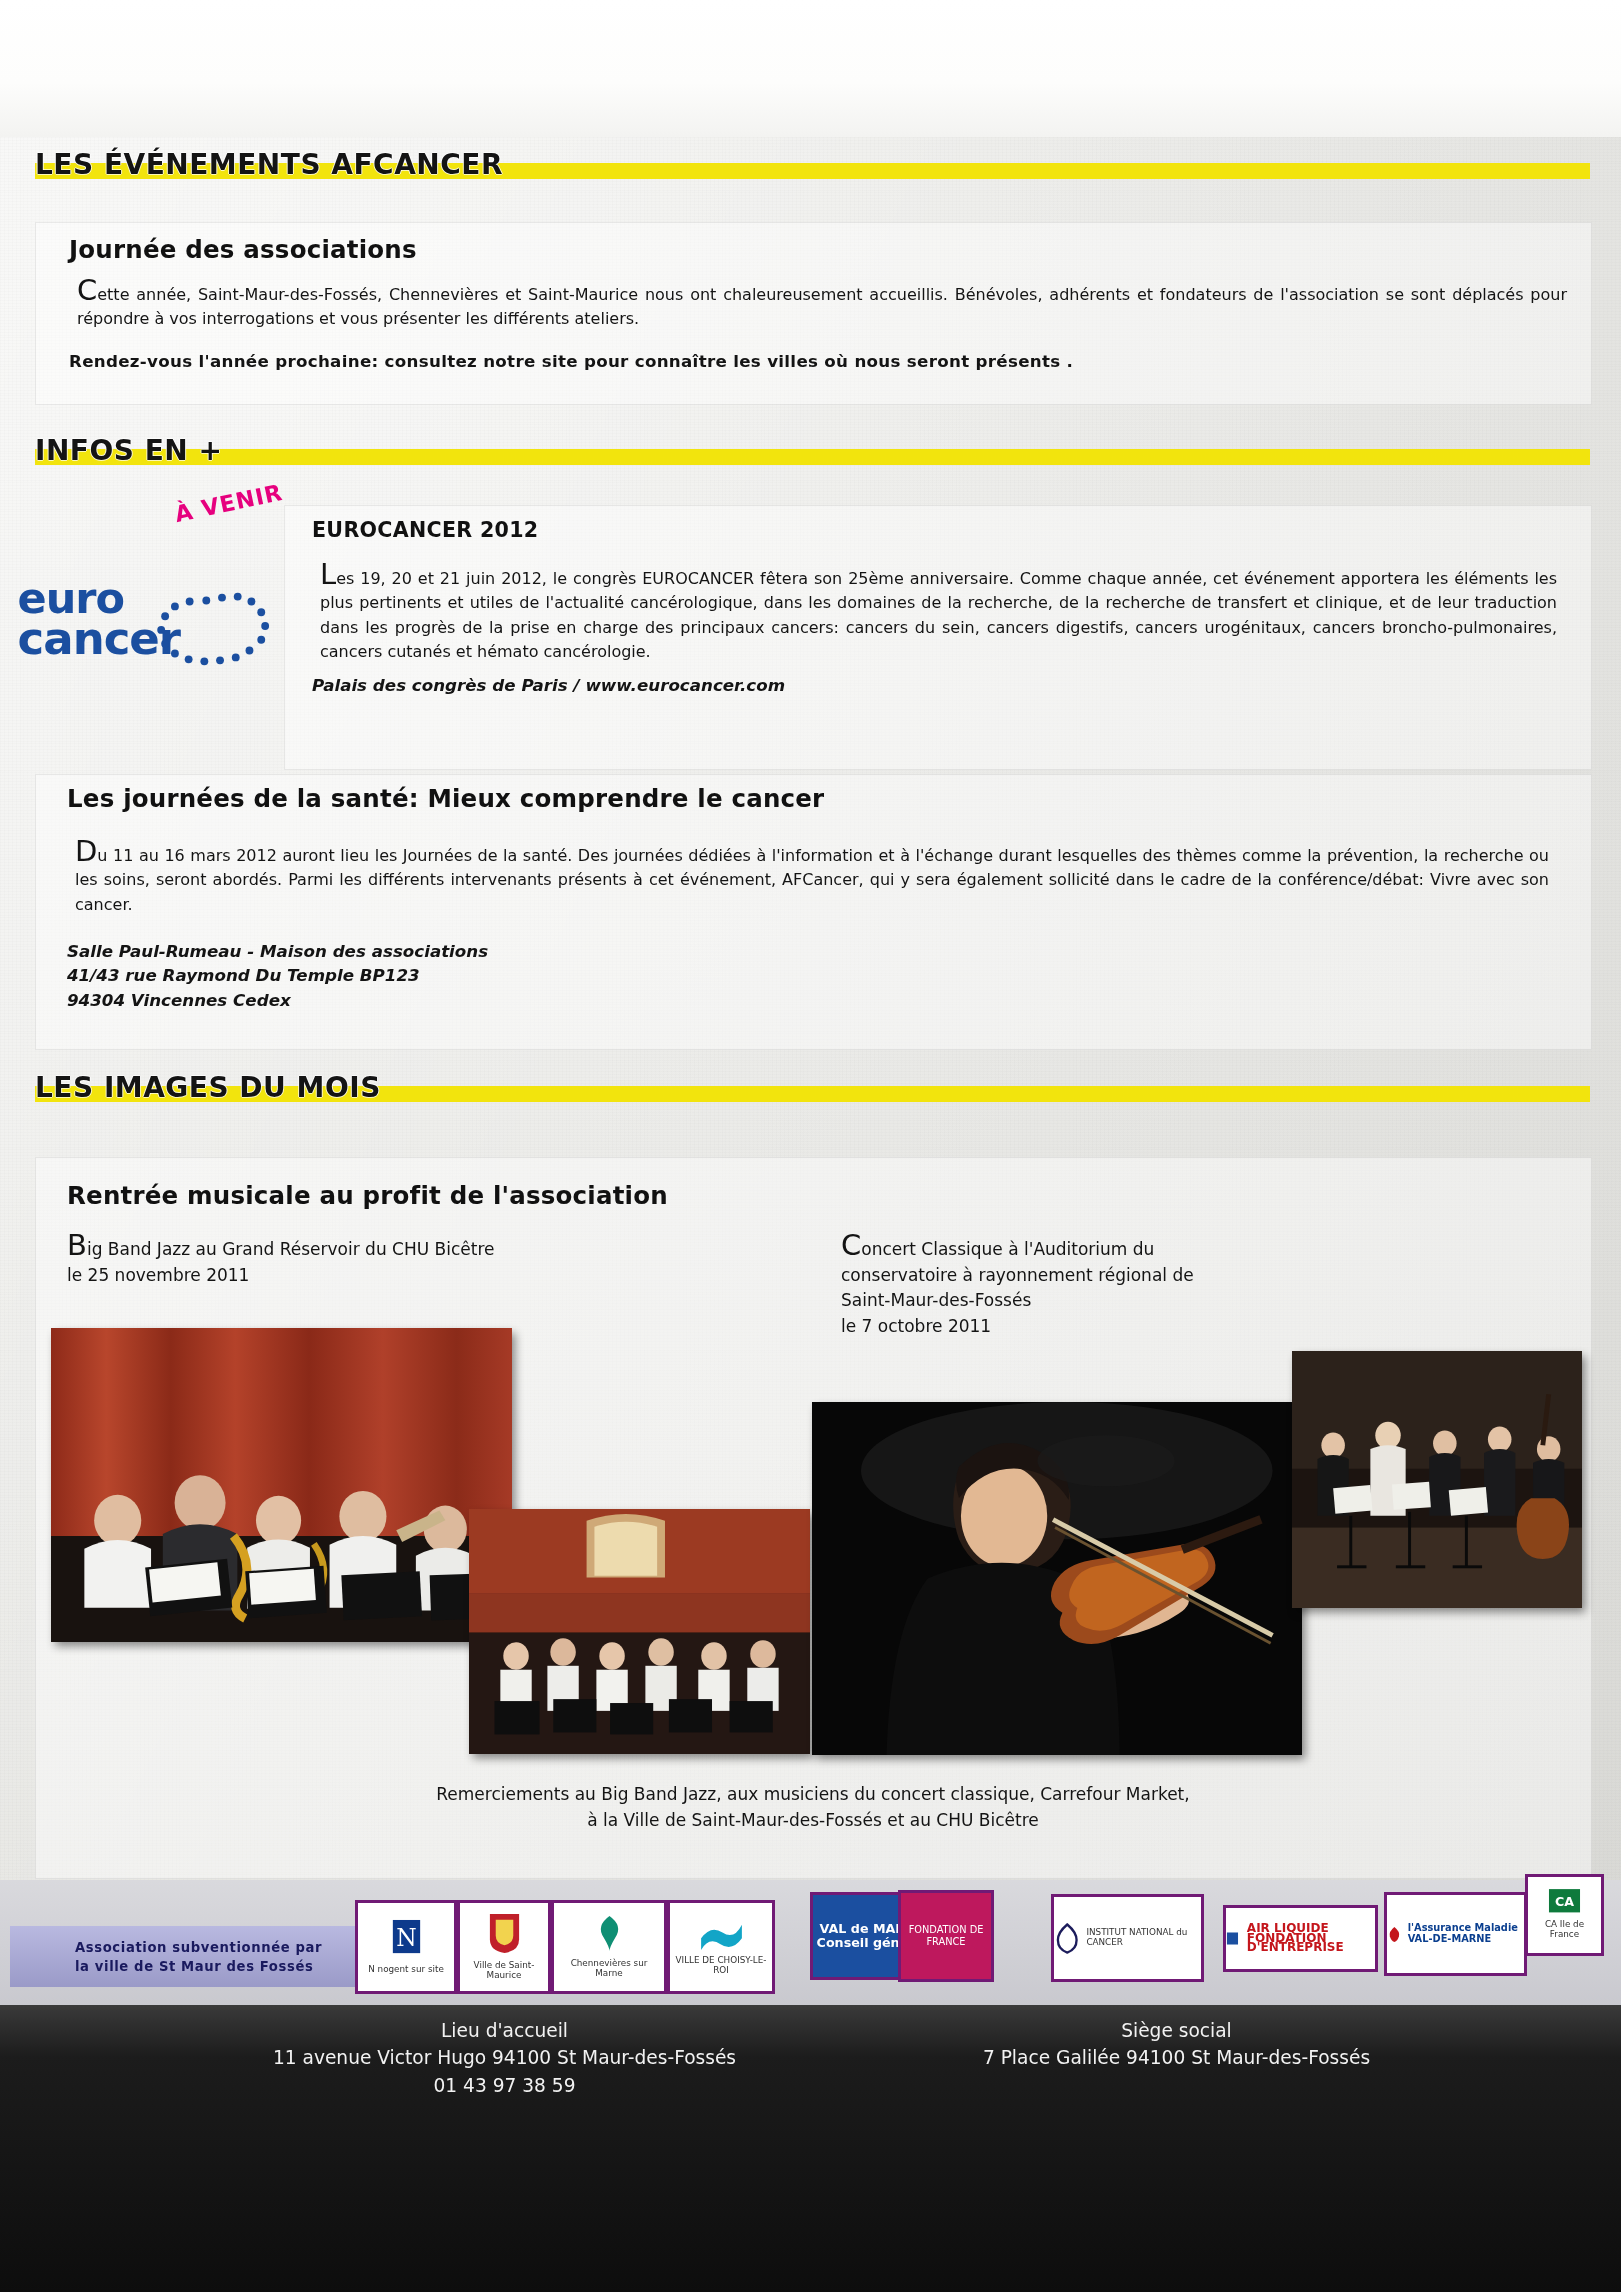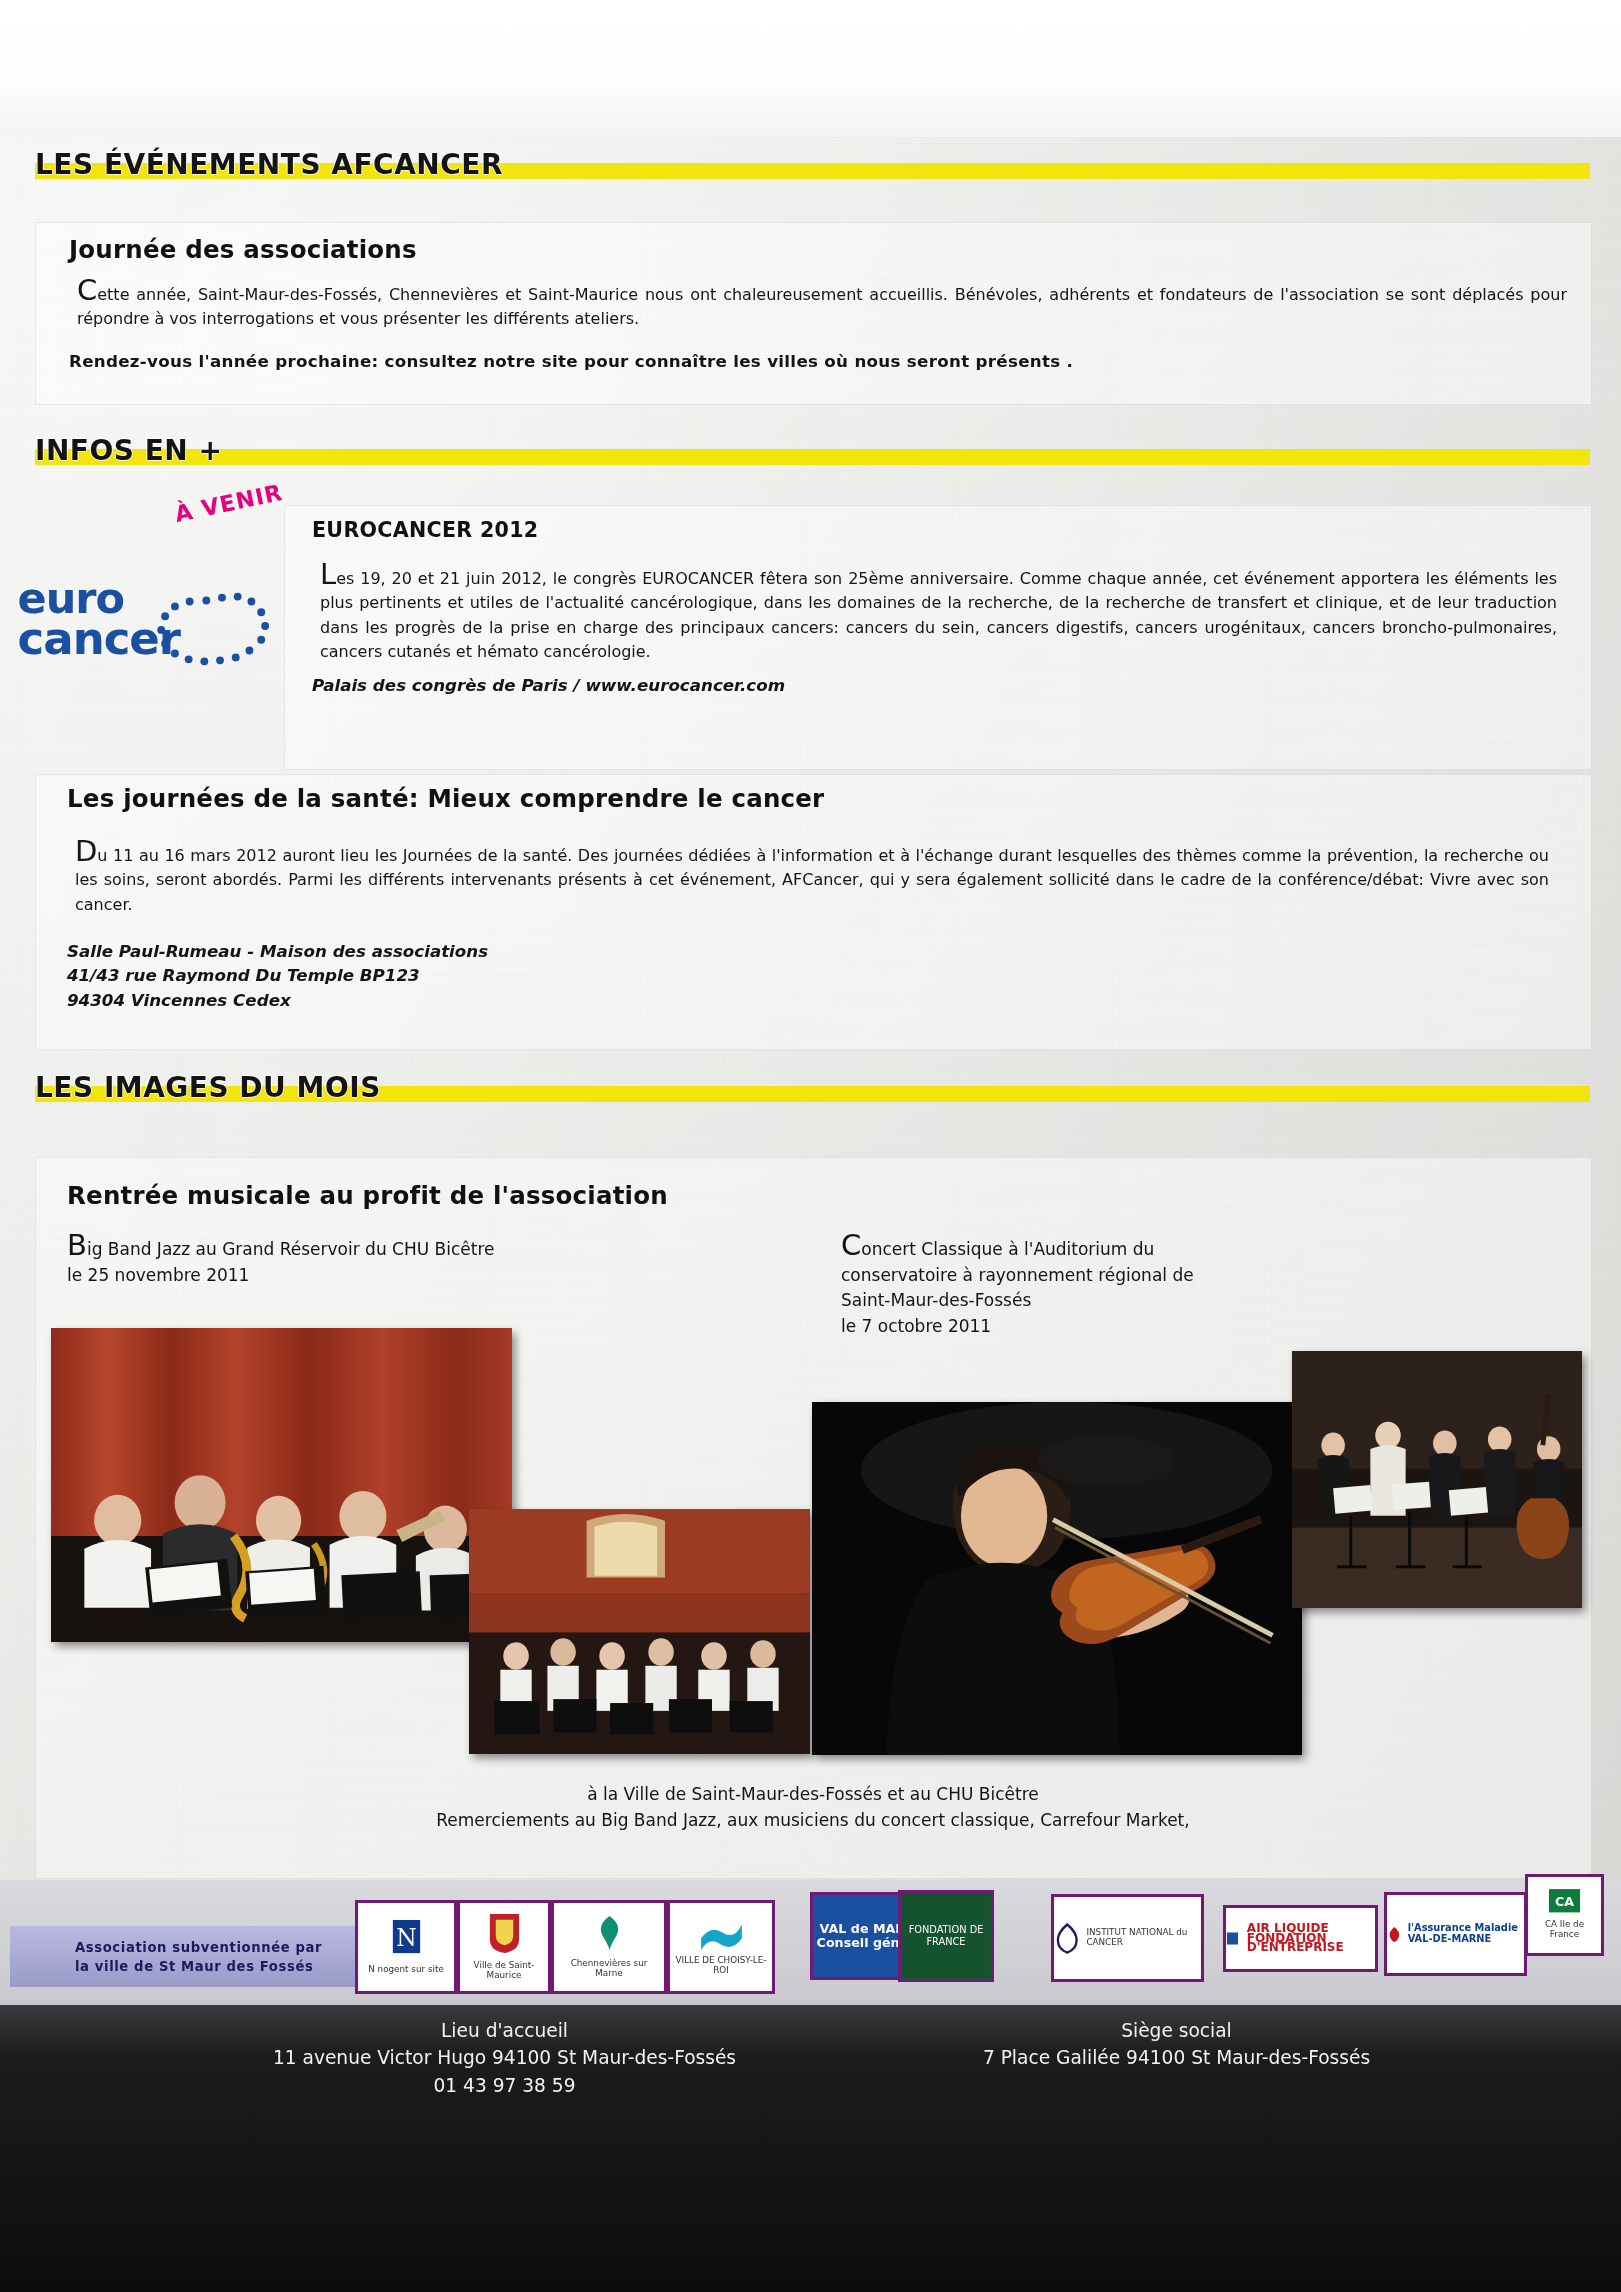--- a/index.html
+++ b/index.html
@@ -448,22 +448,22 @@
       </g>
       <g fill="#efefe9">
         <rect x="42" y="140" width="38" height="26" transform="rotate(-5 42 140)"></rect>
         <rect x="102" y="136" width="38" height="26" transform="rotate(-4 102 136)"></rect>
         <rect x="160" y="142" width="38" height="26" transform="rotate(-5 160 142)"></rect>
       </g>
     </svg>
   </div>
 
   <div style="position:absolute; left:323px; top:1782px; width:980px; text-align:center;">
+    <div class="ph-caption">Remerciements au Big Band Jazz, aux musiciens du concert classique, Carrefour Market,</div>
     <div class="ph-caption">à la Ville de Saint-Maur-des-Fossés et au CHU Bicêtre</div>
-    <div class="ph-caption">Remerciements au Big Band Jazz, aux musiciens du concert classique, Carrefour Market,</div>
   </div>
 
   <div class="sponsor-band"></div>
   <div class="sponsor-left">
     <div class="t1" style="position:absolute; left:65px; top:13.7px;">Association subventionnée par</div>
     <div class="t2" style="position:absolute; left:65px; top:33px;">la ville de St Maur des Fossés</div>
   </div>
 
   <div class="logo-box" style="left:355px; top:1900px; width:96px; height:88px;">
     <div>
@@ -502,21 +502,21 @@
       <div class="lbl">VILLE DE CHOISY-LE-ROI</div>
     </div>
   </div>
 
   <div class="logo-box" style="left:810px; top:1892px; width:118px; height:82px; background:#1b4fa0;">
     <div>
       <div class="lbl" style="color:#fff; font-weight:bold; font-size:12.7px; line-height:13.7px;">VAL de MARNE Conseil général</div>
     </div>
   </div>
 
-  <div class="logo-box" style="left:898px; top:1890px; width:90px; height:86px; background:#14532d;">
+  <div class="logo-box" style="left:898px; top:1890px; width:90px; height:86px; background:#be185d;">
     <div class="lbl" style="color:#fff; font-size:9.8px; line-height:11.8px;">FONDATION DE FRANCE</div>
   </div>
 
   <div class="logo-box" style="left:1051px; top:1894px; width:147px; height:82px;">
     <div style="display:flex; align-items:center; gap:3.9px;">
       <svg width="33" height="39" viewBox="0 0 34 40">
         <path d="M17 2 q12 10 12 20 q0 12 -12 16 q-12 -4 -12 -16 q0 -10 12 -20z" fill="none" stroke="#1c1c5c" stroke-width="3"></path>
       </svg>
       <div class="lbl" style="font-size:8.8px; line-height:9.8px; text-align:left;">INSTITUT NATIONAL du CANCER</div>
     </div>

